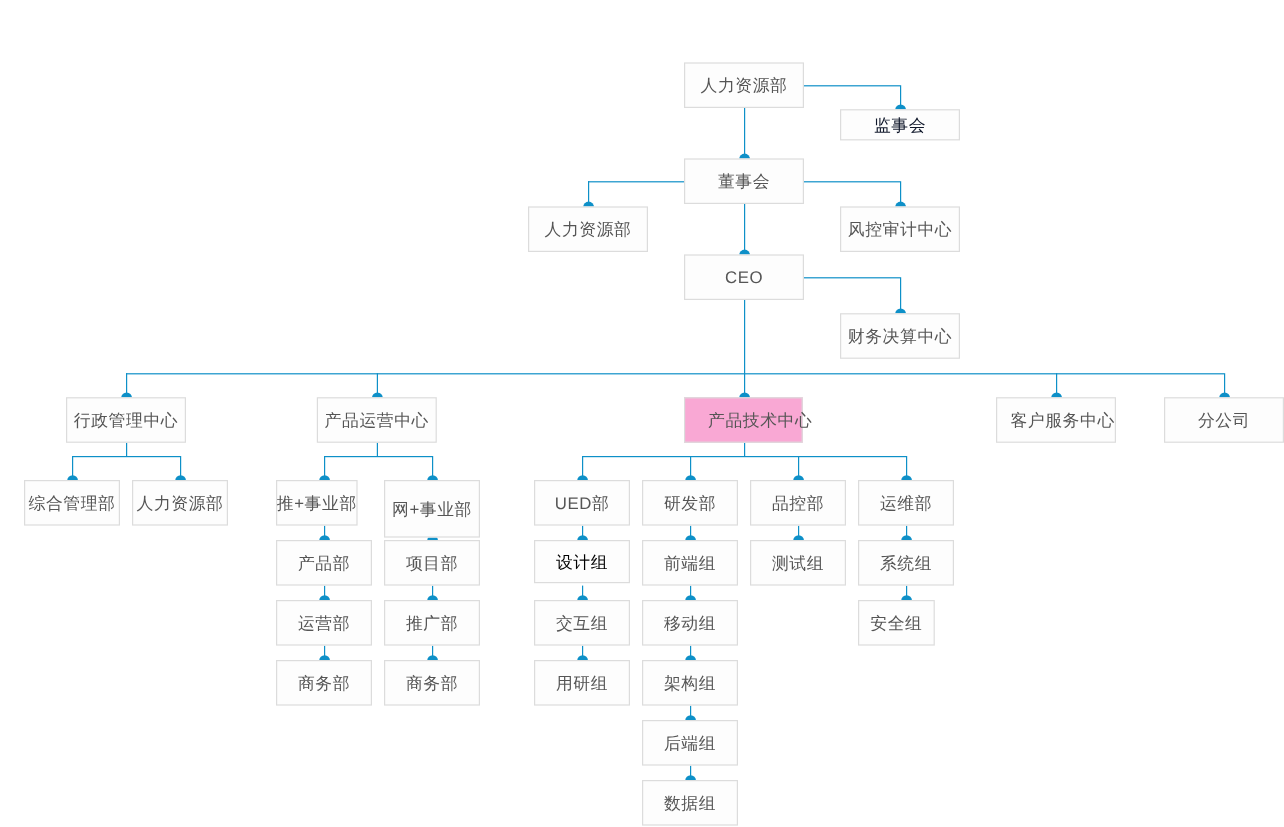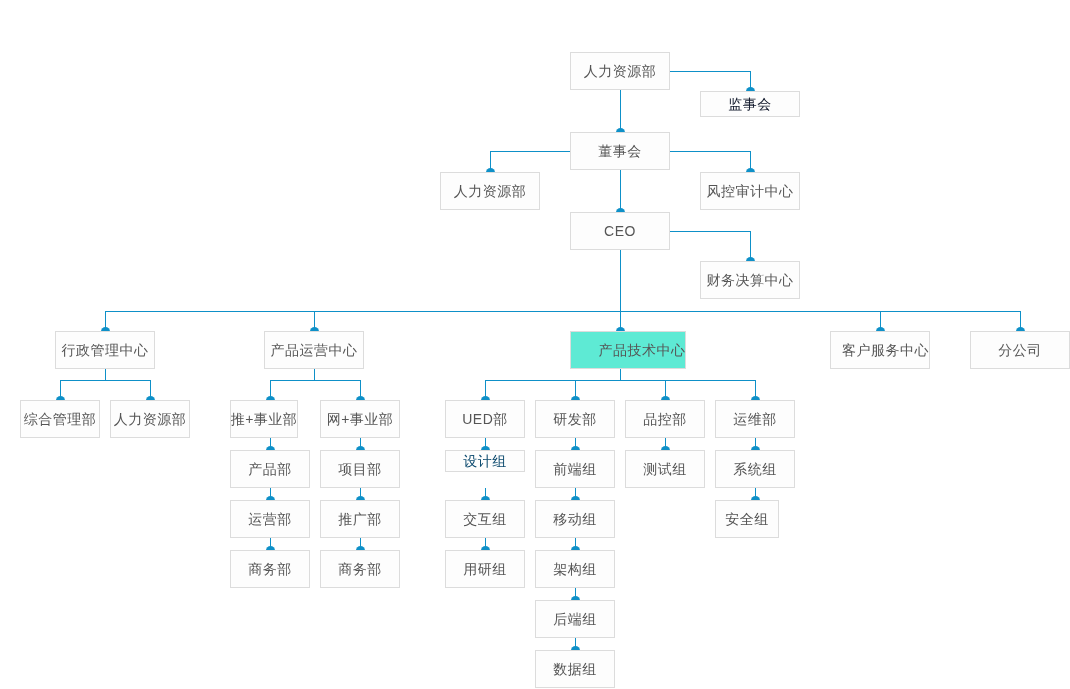--- a/index.html
+++ b/index.html
@@ -161,21 +161,21 @@
       </div>
       <div class="node" style="left: 700px; top: 261px; width: 100px; height: 38px; border-color: rgb(220, 220, 220); background: rgb(253, 253, 253); color: rgb(85, 85, 85);">
         <span class="node-label">财务决算中心</span>
       </div>
       <div class="node" style="left: 55px; top: 331px; width: 100px; height: 38px; border-color: rgb(220, 220, 220); background: rgb(253, 253, 253); color: rgb(85, 85, 85);">
         <span class="node-label">行政管理中心</span>
       </div>
       <div class="node" style="left: 264px; top: 331px; width: 100px; height: 38px; border-color: rgb(220, 220, 220); background: rgb(253, 253, 253); color: rgb(85, 85, 85);">
         <span class="node-label">产品运营中心</span>
       </div>
-      <div class="node" style="left: 570px; top: 331px; width: 116px; height: 38px; border-color: rgb(220, 220, 220); background: #5eead4; color: rgb(85, 85, 85); padding-left: 28px;">
+      <div class="node" style="left: 570px; top: 331px; width: 99px; height: 38px; border-color: rgb(220, 220, 220); background: #f9a8d4; color: rgb(85, 85, 85); padding-left: 28px;">
         <span class="node-label">产品技术中心</span>
       </div>
       <div class="node" style="left: 830px; top: 331px; width: 100px; height: 38px; border-color: rgb(220, 220, 220); background: rgb(253, 253, 253); color: rgb(85, 85, 85); justify-content: flex-end;">
         <span class="node-label">客户服务中心</span>
       </div>
       <div class="node" style="left: 970px; top: 331px; width: 100px; height: 38px; border-color: rgb(220, 220, 220); background: rgb(253, 253, 253); color: rgb(85, 85, 85);">
         <span class="node-label">分公司</span>
       </div>
       <div class="node" style="left: 20px; top: 400px; width: 80px; height: 38px; border-color: rgb(220, 220, 220); background: rgb(253, 253, 253); color: rgb(85, 85, 85);">
         <span class="node-label">综合管理部</span>
@@ -188,36 +188,36 @@
       </div>
       <div class="node" style="left: 230px; top: 450px; width: 80px; height: 38px; border-color: rgb(220, 220, 220); background: rgb(253, 253, 253); color: rgb(85, 85, 85);">
         <span class="node-label">产品部</span>
       </div>
       <div class="node" style="left: 230px; top: 500px; width: 80px; height: 38px; border-color: rgb(220, 220, 220); background: rgb(253, 253, 253); color: rgb(85, 85, 85);">
         <span class="node-label">运营部</span>
       </div>
       <div class="node" style="left: 230px; top: 550px; width: 80px; height: 38px; border-color: rgb(220, 220, 220); background: rgb(253, 253, 253); color: rgb(85, 85, 85);">
         <span class="node-label">商务部</span>
       </div>
-      <div class="node" style="left: 320px; top: 400px; width: 80px; height: 38px; border-color: rgb(220, 220, 220); background: rgb(253, 253, 253); color: rgb(85, 85, 85);">
+      <div class="node" style="left: 320px; top: 400px; width: 80px; height: 48px; border-color: rgb(220, 220, 220); background: rgb(253, 253, 253); color: rgb(85, 85, 85);">
         <span class="node-label">网+事业部</span>
       </div>
       <div class="node" style="left: 320px; top: 450px; width: 80px; height: 38px; border-color: rgb(220, 220, 220); background: rgb(253, 253, 253); color: rgb(85, 85, 85);">
         <span class="node-label">项目部</span>
       </div>
       <div class="node" style="left: 320px; top: 500px; width: 80px; height: 38px; border-color: rgb(220, 220, 220); background: rgb(253, 253, 253); color: rgb(85, 85, 85);">
         <span class="node-label">推广部</span>
       </div>
       <div class="node" style="left: 320px; top: 550px; width: 80px; height: 38px; border-color: rgb(220, 220, 220); background: rgb(253, 253, 253); color: rgb(85, 85, 85);">
         <span class="node-label">商务部</span>
       </div>
       <div class="node" style="left: 445px; top: 400px; width: 80px; height: 38px; border-color: rgb(220, 220, 220); background: rgb(253, 253, 253); color: rgb(85, 85, 85);">
         <span class="node-label">UED部</span>
       </div>
-      <div class="node" style="left: 445px; top: 450px; width: 80px; height: 22px; border-color: rgb(220, 220, 220); background: rgb(253, 253, 253); color: #0c4a6e;">
+      <div class="node" style="left: 445px; top: 450px; width: 80px; height: 36px; border-color: rgb(220, 220, 220); background: rgb(253, 253, 253); color: #000000;">
         <span class="node-label">设计组</span>
       </div>
       <div class="node" style="left: 445px; top: 500px; width: 80px; height: 38px; border-color: rgb(220, 220, 220); background: rgb(253, 253, 253); color: rgb(85, 85, 85);">
         <span class="node-label">交互组</span>
       </div>
       <div class="node" style="left: 445px; top: 550px; width: 80px; height: 38px; border-color: rgb(220, 220, 220); background: rgb(253, 253, 253); color: rgb(85, 85, 85);">
         <span class="node-label">用研组</span>
       </div>
       <div class="node" style="left: 535px; top: 400px; width: 80px; height: 38px; border-color: rgb(220, 220, 220); background: rgb(253, 253, 253); color: rgb(85, 85, 85);">
         <span class="node-label">研发部</span>

